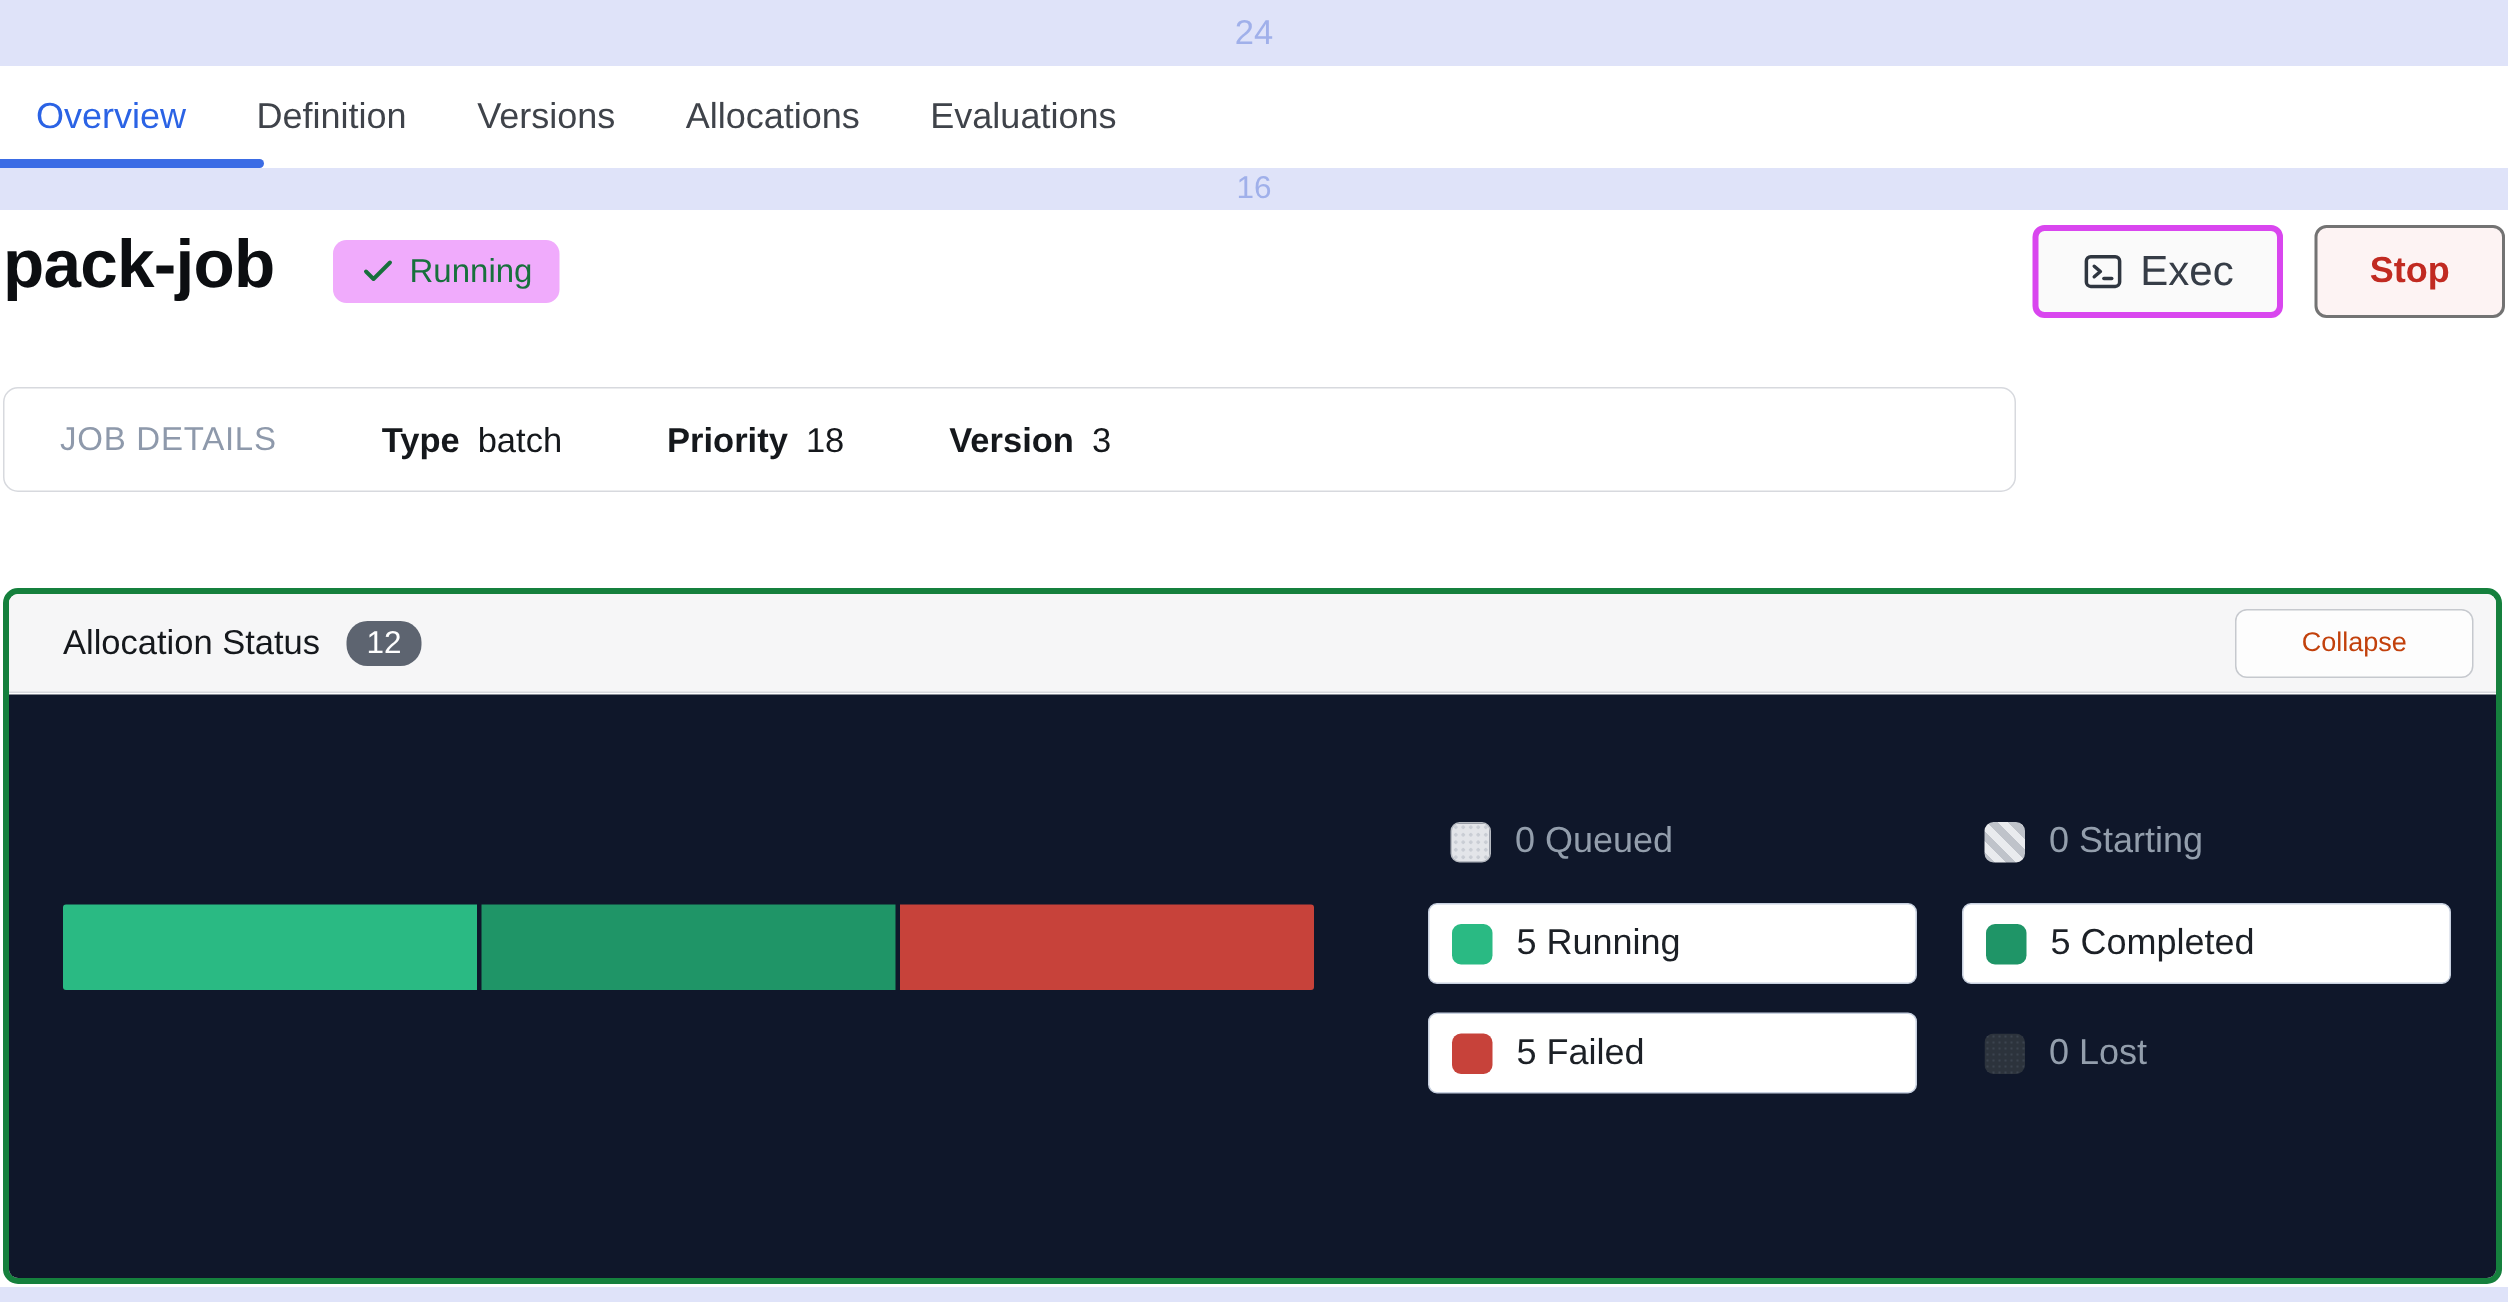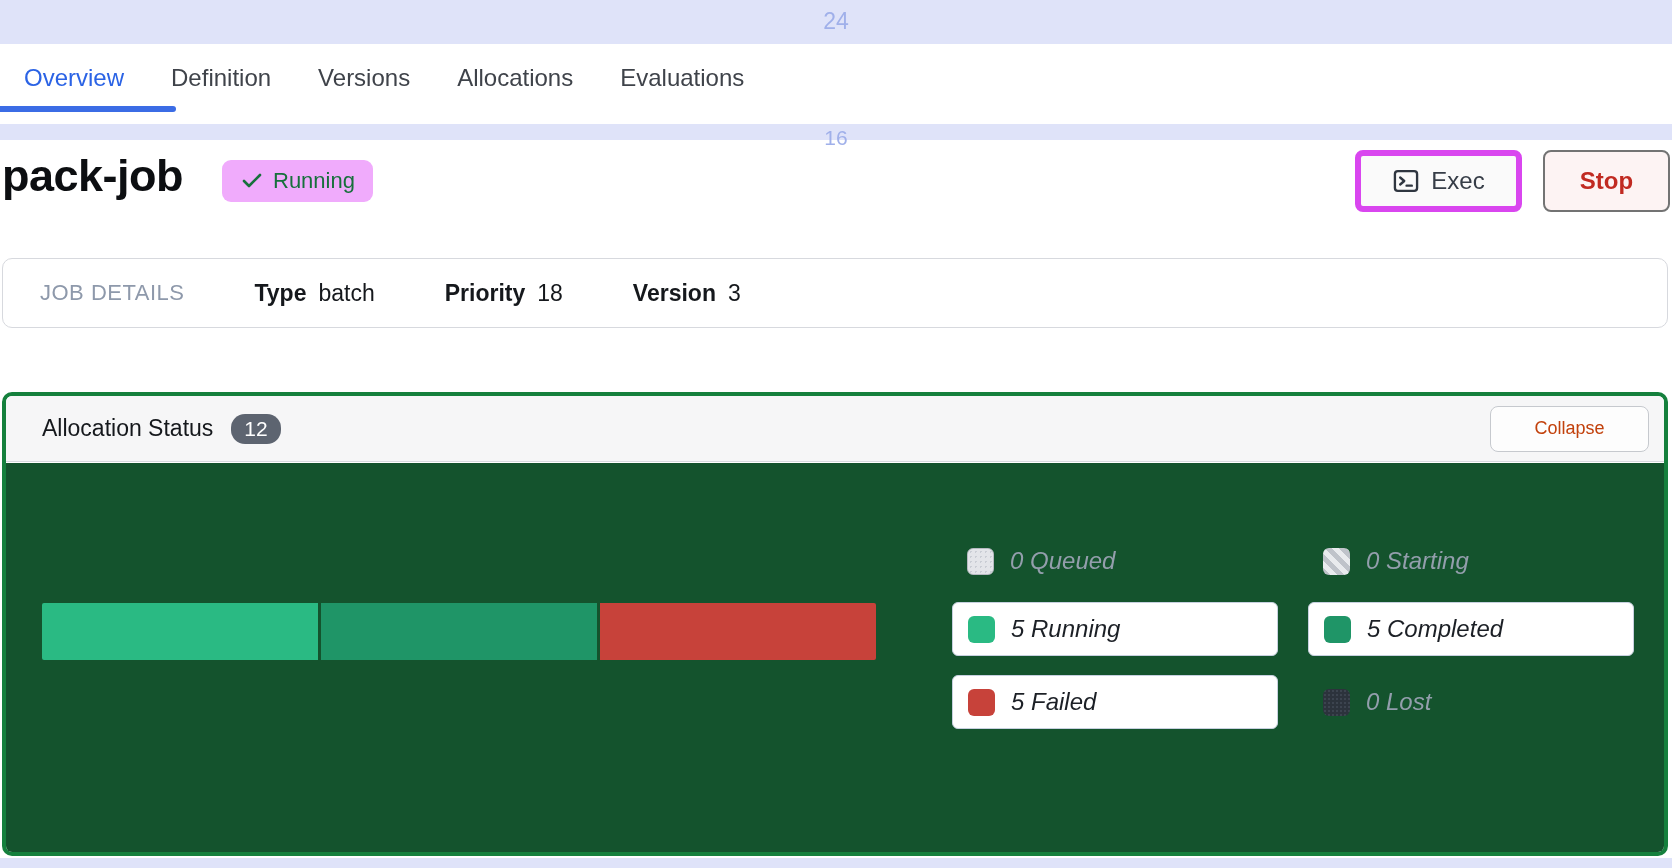--- a/index.html
+++ b/index.html
@@ -7,50 +7,50 @@
   body {
     font-family: "Liberation Sans", sans-serif;
     background: #ffffff;
     position: relative;
     overflow: hidden;
     color: #1c1f24;
   }
   
   .band { position: absolute; left: 0; width: 1672px; background: #dfe3f9; text-align: center; color: #a0b0ea; }
   .band-top { top: 0; height: 44px; font-size: 23px; line-height: 42px; }
-  .band-mid { top: 124px; height: 16px; font-size: 21px; line-height: 27px; }
+  .band-mid { top: 112px; height: 28px; font-size: 21px; line-height: 27px; }
   .band-bottom { top: 858px; height: 10px; }
 
   
   .tabbar { position: absolute; top: 44px; left: 0; width: 1672px; height: 68px; background: #ffffff; display: flex; align-items: center; gap: 47px; padding-left: 24px; }
   .tab { font-size: 24px; color: #3f434a; cursor: pointer; }
   .tab.active { color: #2b63e5; }
   .tab-underline { position: absolute; left: 0; top: 106px; width: 176px; height: 6px; background: #3b6ce5; border-radius: 0 3px 3px 0; }
 
   
   .page-title { position: absolute; left: 2px; top: 150px; font-size: 45px; font-weight: 700; letter-spacing: -0.5px; color: #0c0e11; }
   .status-badge { position: absolute; left: 222px; top: 160px; height: 42px; display: inline-flex; align-items: center; gap: 9px; padding: 0 18px; background: #f0abfc; border-radius: 9px; color: #17703c; font-size: 22px; }
   .btn { display: inline-flex; align-items: center; justify-content: center; border-radius: 8px; cursor: pointer; }
-  .exec-btn { position: absolute; left: 1355px; top: 150px; width: 167px; height: 62px; background: #fafafa; border: 6px solid #d946ef; gap: 11px; font-size: 24px; color: #363d47; }
+  .exec-btn { position: absolute; left: 1355px; top: 150px; width: 167px; height: 62px; background: #fafafa; border: 4px solid #d946ef; gap: 11px; font-size: 28px; color: #363d47; }
   .stop-btn { position: absolute; left: 1543px; top: 150px; width: 127px; height: 62px; background: #fdf3f3; border: 2px solid #737373; font-size: 24px; font-weight: 700; color: #c12a21; }
 
   
-  .job-details { position: absolute; left: 2px; top: 258px; width: 1666px; height: 70px; border: 1px solid #d7d9de; border-radius: 10px; background: #ffffff; display: flex; align-items: center; padding-left: 37px; }
+  .job-details { position: absolute; left: 2px; top: 258px; width: 1342px; height: 70px; border: 1px solid #d7d9de; border-radius: 10px; background: #ffffff; display: flex; align-items: center; padding-left: 37px; }
   .jd-section { color: #8e99ab; font-size: 22px; letter-spacing: 0.5px; }
   .jd-field { display: flex; align-items: baseline; gap: 12px; margin-left: 70px; font-size: 23px; }
   .jd-field .lbl { font-weight: 700; color: #15181c; }
   .jd-field .val { color: #15181c; }
 
   
   .alloc-panel { position: absolute; left: 2px; top: 392px; width: 1666px; height: 464px; border: 4px solid #15803d; border-radius: 10px; background: #ffffff; overflow: hidden; }
   .alloc-header { height: 66px; background: #f6f6f7; border-bottom: 1px solid #d7d9de; display: flex; align-items: center; padding: 0 15px 0 36px; }
   .alloc-title { font-size: 23px; color: #15181c; }
   .count-badge { margin-left: 18px; background: #5d6470; color: #ffffff; font-size: 21px; border-radius: 14px; padding: 3px 13px; }
   .collapse-btn { margin-left: auto; width: 159px; height: 46px; background: #fdfdfd; border: 1px solid #c6c9ce; font-size: 18px; color: #c2410c; }
-  .alloc-body { position: absolute; top: 67px; left: 0; right: 0; bottom: 0; background: #14532d; font-style: italic; }
+  .alloc-body { position: absolute; top: 67px; left: 0; right: 0; bottom: 0; background: #0f172a; }
 
   
   .stacked-bar { position: absolute; left: 36px; top: 140px; width: 834px; height: 57px; display: flex; gap: 3px; }
   .bar-seg { height: 100%; }
   .bar-seg:first-child { border-radius: 2px 0 0 2px; }
   .bar-seg:last-child { border-radius: 0 2px 2px 0; }
 
   
   .legend-grid { position: absolute; left: 946px; top: 76px; display: grid; grid-template-columns: 326px 326px; grid-template-rows: 44px 54px 54px; column-gap: 30px; row-gap: 19px; }
   .legend-item { display: flex; align-items: center; gap: 16px; padding-left: 15px; font-size: 24px; }

